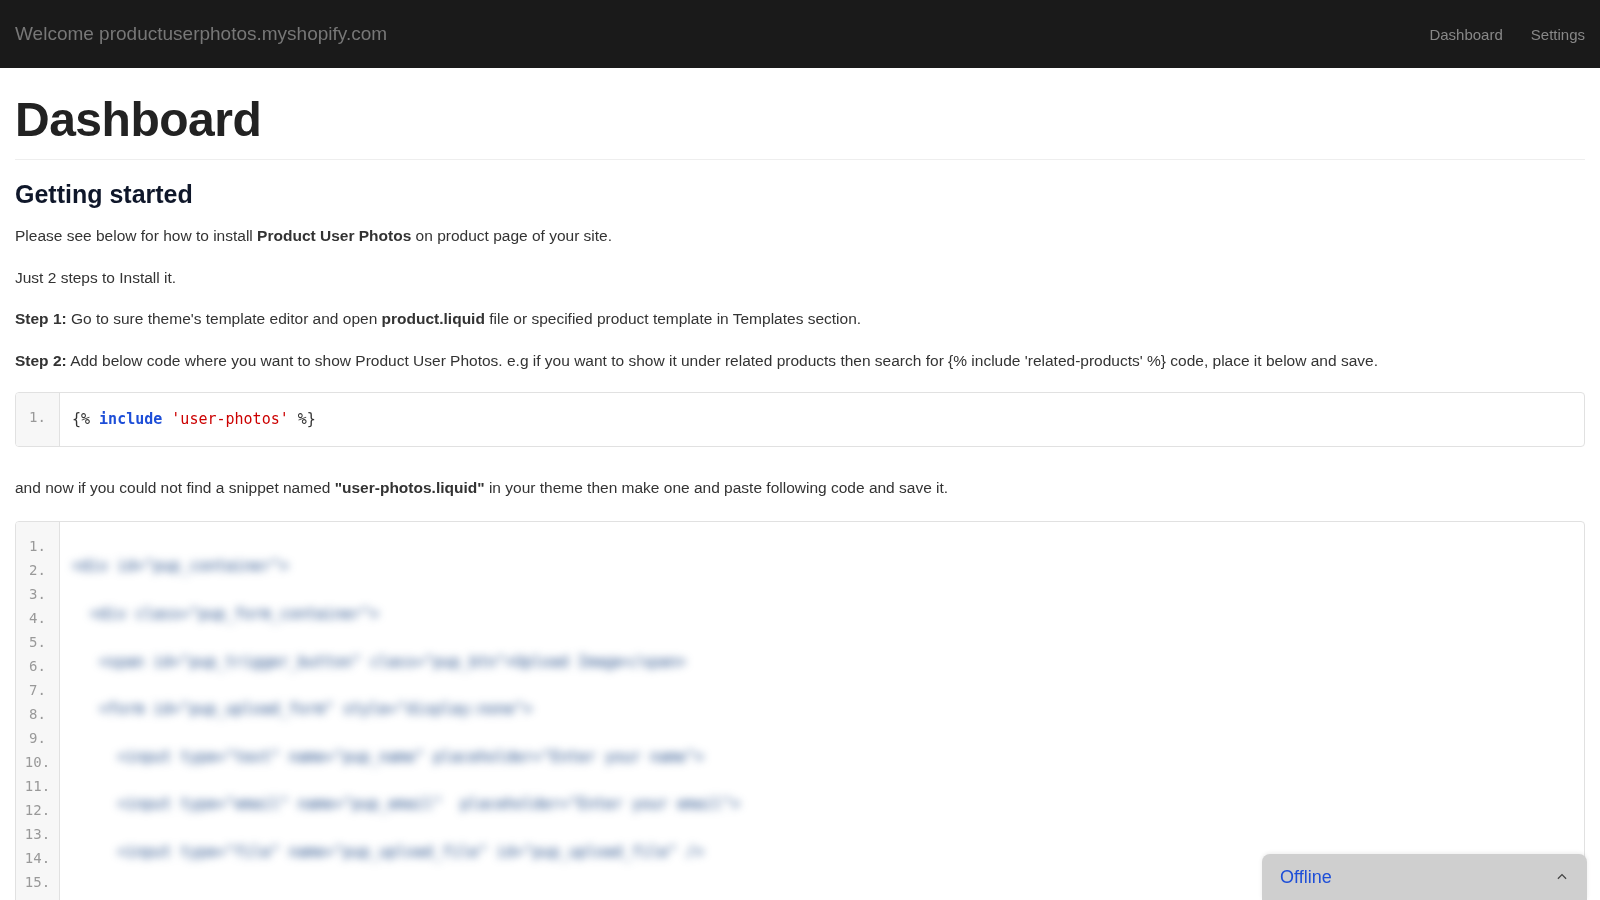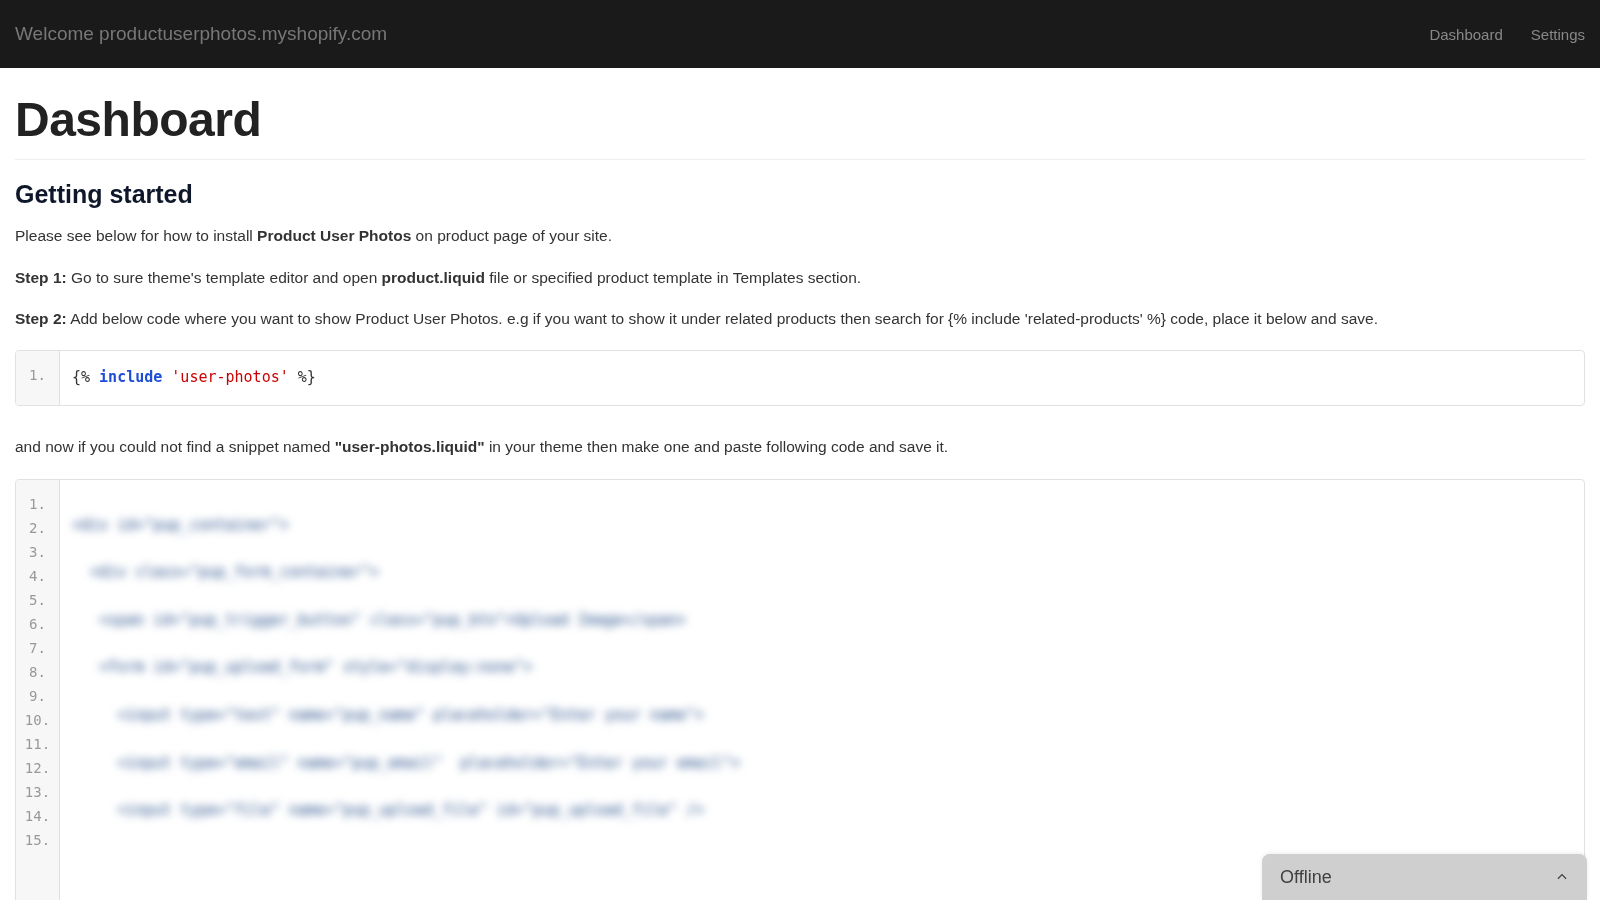--- a/index.html
+++ b/index.html
@@ -27,21 +27,21 @@
   .tok-tag   { color:#204a87; }
   .tok-str   { color:#cc0000; }
   .tok-plain { color:#333; }
   .tok-kw    { color:#1d4ed8; font-weight:600;}
   
   .codebox.large .gutter { min-width:44px; }
   .codebox.large .code { color:#333; }
   .blurred { filter: blur(4px); user-select:none; }
   
   .chat-widget { position:fixed; bottom:0; right:13px; width:325px; height:46px; background:#cfcfcf; border-top-left-radius:8px; border-top-right-radius:8px; display:flex; align-items:center; justify-content:space-between; padding:0 18px; box-shadow: 0 -1px 4px rgba(0,0,0,0.08);}
-  .chat-widget .status { color:#404040; font-size:18px; font-weight:500; }
+  .chat-widget .status { color:#1d4ed8; font-size:18px; font-weight:500; }
   .chat-widget .chev { width:14px; height:14px; display:inline-flex; align-items:center; justify-content:center; }
   .chat-widget .chev svg { width:14px; height:14px; stroke:#444; stroke-width:2.2; fill:none; }
 </style>
 </head>
 <body>
 
 <div class="topbar">
   <div class="welcome">Welcome productuserphotos.myshopify.com</div>
   <div class="nav">
     <a>Dashboard</a>
@@ -52,20 +52,21 @@
 <div class="content">
   <h1 class="page-title">Dashboard</h1>
   <hr class="rule">
 
   <h3 class="section-title">Getting started</h3>
 
   <p class="body">
     <span>Please see below for how to install </span><b>Product User Photos</b><span> on product page of your site.</span>
   </p>
 
+  <p class="body">Just 2 steps to Install it.</p>
 
   <p class="body">
     <b>Step 1:</b><span> Go to sure theme's template editor and open </span><b>product.liquid</b><span> file or specified product template in Templates section.</span>
   </p>
 
   <p class="body">
     <b>Step 2:</b><span> Add below code where you want to show Product User Photos. e.g if you want to show it under related products then search for {% include 'related-products' %} code, place it below and save.</span>
   </p>
 
 

